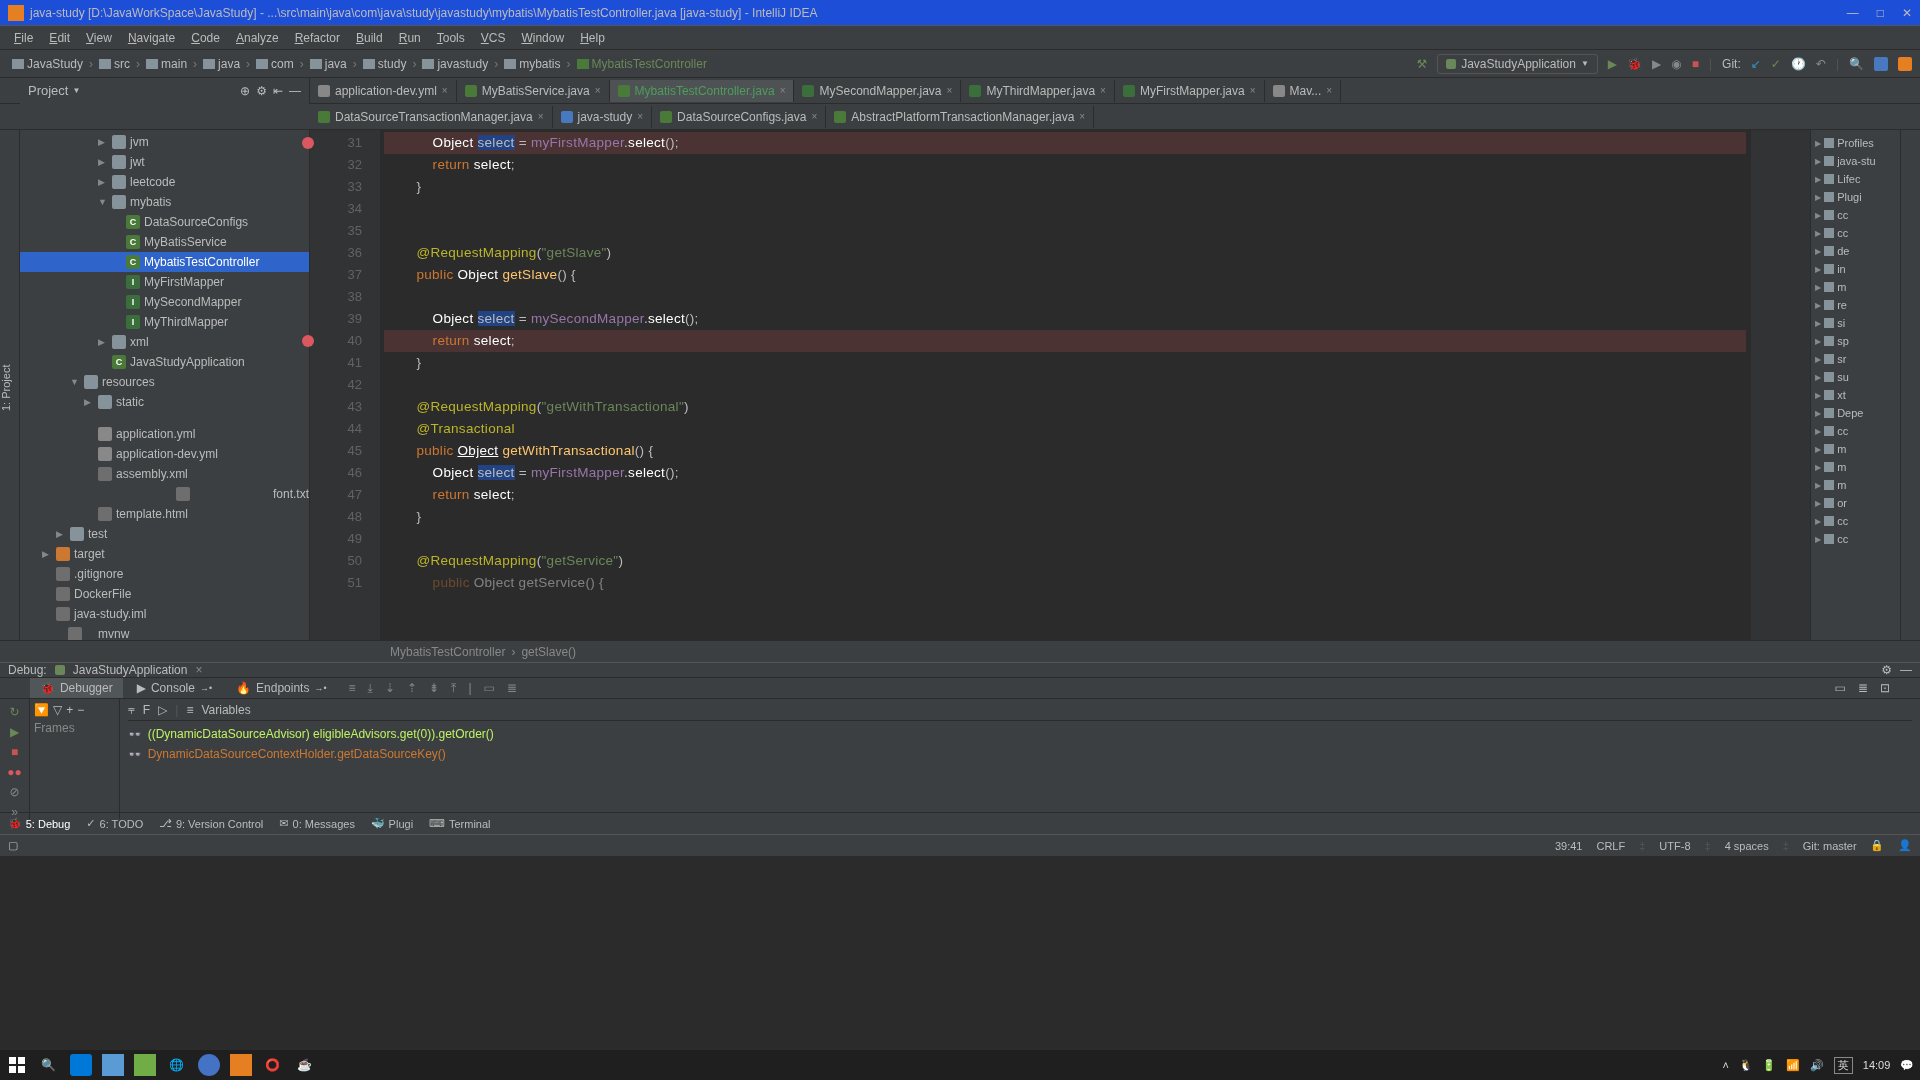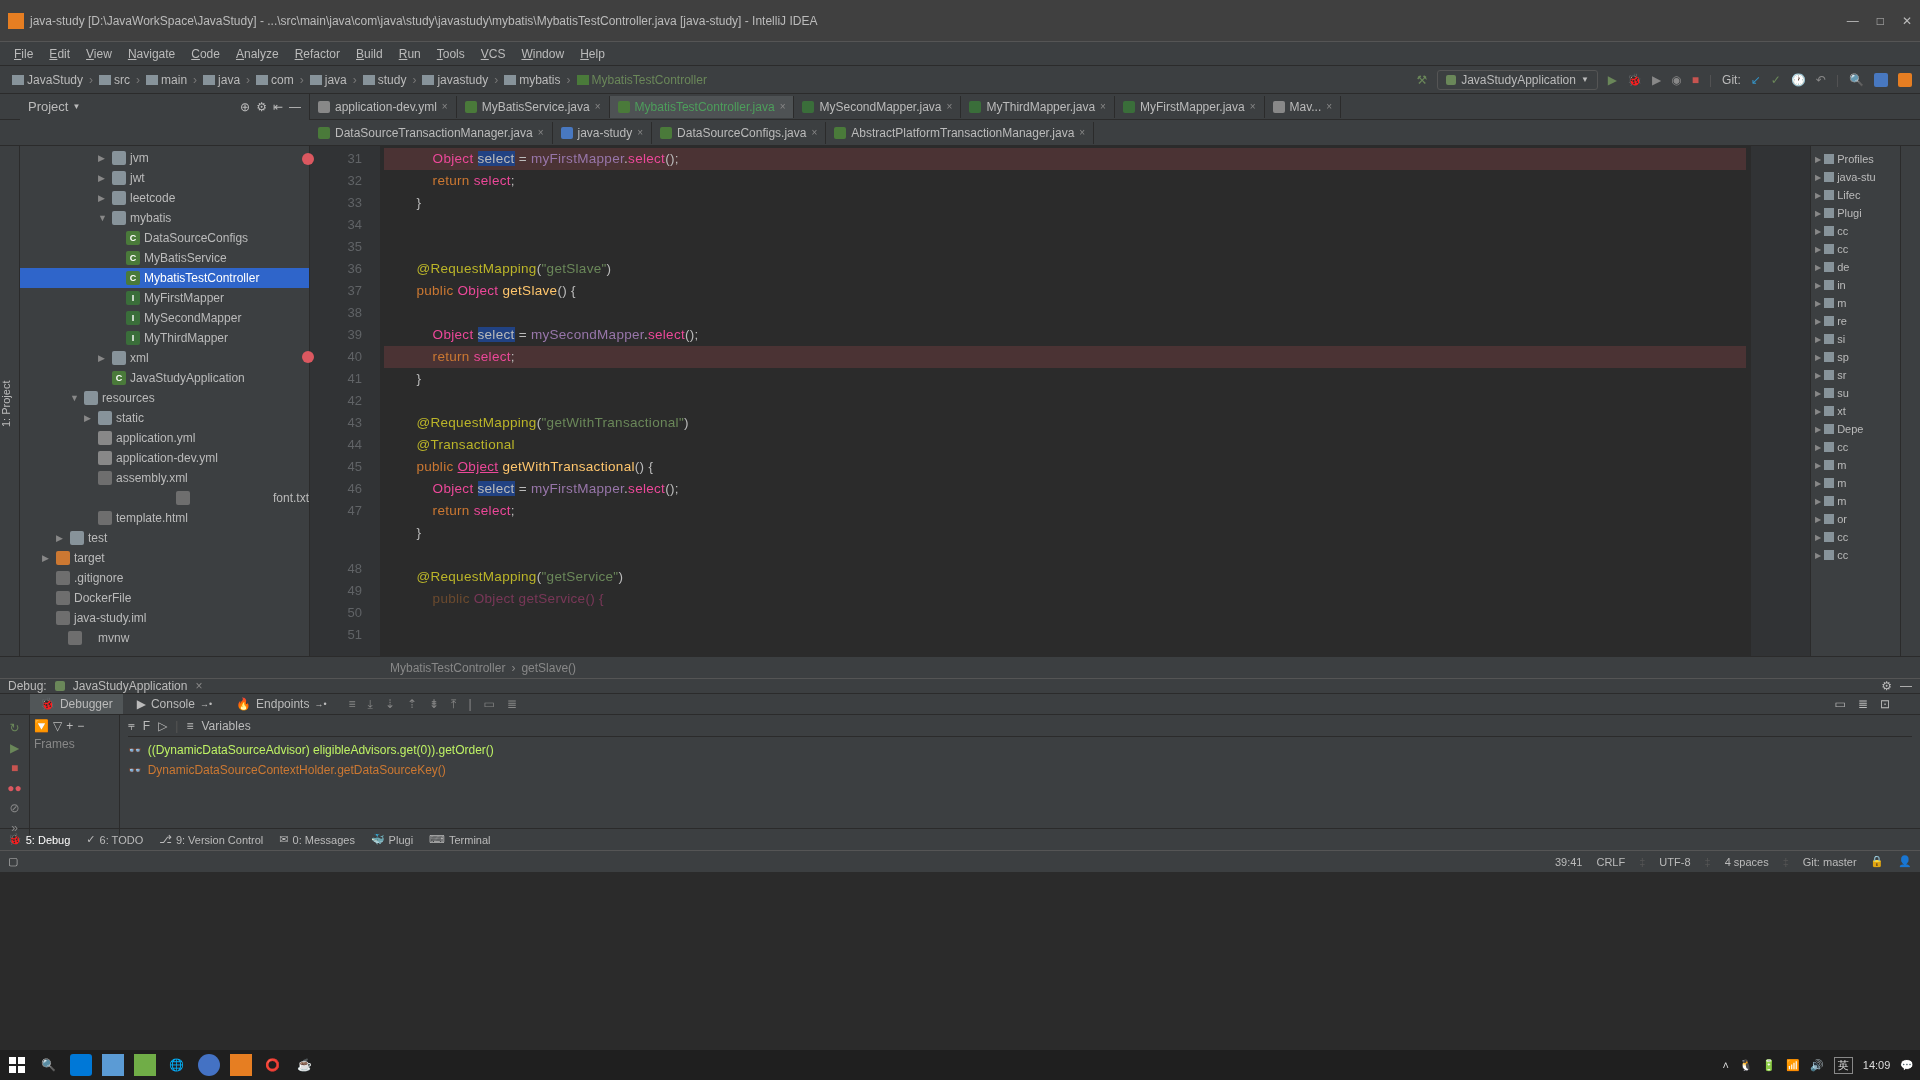--- a/index.html
+++ b/index.html
@@ -1,17 +1,17 @@
 <!DOCTYPE html>
 <html><head>
 <meta charset="utf-8">
 <style>
 * { margin: 0; padding: 0; box-sizing: border-box; font-family: "Segoe UI", Arial, sans-serif; }
 body { background: #2b2b2b; color: #bbb; font-size: 12px; overflow: hidden; width: 1920px; height: 1080px; }
-.titlebar { background: #404040; height: 42px; display: flex; align-items: center; padding: 0 8px; color: #bbb; border-bottom: 1px solid #555; }
+.titlebar { background: #1d4ed8; height: 26px; display: flex; align-items: center; padding: 0 8px; color: #bbb; border-bottom: 1px solid #555; }
 .titlebar .icon { width: 16px; height: 16px; background: #e67e22; margin-right: 6px; }
 .titlebar .title { flex: 1; font-size: 12px; }
 .titlebar .win-btns { display: flex; gap: 18px; }
 .menubar { background: #3c3f41; height: 24px; display: flex; align-items: center; padding: 0 8px; gap: 4px; font-size: 12px; border-bottom: 1px solid #2b2b2b; }
 .menubar span { padding: 2px 6px; cursor: pointer; }
 .navbar { background: #3c3f41; height: 28px; display: flex; align-items: center; padding: 0 8px; gap: 14px; font-size: 12px; border-bottom: 1px solid #2b2b2b; }
 .navbar .crumb { display: flex; align-items: center; padding: 2px 4px; gap: 3px; }
 .navbar .crumb .dir-icon { width: 12px; height: 10px; background: #87939a; }
 .navbar .sep::after { content: "›"; margin: 0 2px; color: #777; }
 .navbar .right { margin-left: auto; display: flex; align-items: center; gap: 10px; }
@@ -34,21 +34,21 @@
 .ficon.yml { background: #888; }
 .ficon.file { background: #6e6e6e; }
 .ficon.target { background: #cc7832; }
 .editor { flex: 1; background: #2b2b2b; position: relative; display: flex; }
 .gutter { width: 70px; background: #313335; color: #606366; text-align: right; padding-right: 18px; font-family: "Consolas", monospace; font-size: 13px; line-height: 22px; padding-top: 2px; position: relative; }
 .gutter .bp { position: absolute; right: 48px; width: 12px; height: 12px; background: #db5860; border-radius: 50%; }
 .code { flex: 1; font-family: "Consolas", monospace; font-size: 13.5px; line-height: 22px; padding: 2px 4px; white-space: pre; letter-spacing: 0.3px; position: relative; }
 .kw { color: #cc7832; }
 .str { color: #6a8759; }
 .ann { color: #bbb529; }
-.ident { color: #ec4899; }
+.ident { color: #ffffff; }
 .method { color: #ffc66d; }
 .field { color: #9876aa; }
 .hl { background: #214283; }
 .code .line.bphl { background: rgba(219,88,96,0.18); }
 .minimap { width: 60px; background: #313335; border-left: 1px solid #2b2b2b; }
 .right-panel { width: 90px; background: #3c3f41; border-left: 1px solid #2b2b2b; font-size: 11px; padding: 4px; }
 .right-gutter { width: 20px; background: #3c3f41; border-left: 1px solid #2b2b2b; writing-mode: vertical-lr; font-size: 11px; }
 .crumb-bar { background: #3c3f41; height: 22px; padding-left: 390px; font-size: 12px; color: #888; display: flex; align-items: center; border-top: 1px solid #2b2b2b; }
 .debug-panel { background: #3c3f41; border-top: 1px solid #555; height: 150px; display: flex; flex-direction: column; }
 .debug-header { height: 24px; display: flex; align-items: center; padding: 0 8px; border-bottom: 1px solid #2b2b2b; gap: 8px; }
@@ -318,21 +318,21 @@
         <div class="tree-item" style="padding-left: 50px;">
           <span class="arrow">▼</span>
           <span class="ficon folder"></span>
           <span>resources</span>
         </div>
         <div class="tree-item" style="padding-left: 64px;">
           <span class="arrow">▶</span>
           <span class="ficon folder"></span>
           <span>static</span>
         </div>
-        <div class="tree-item" style="padding-left: 64px;">
+        <div class="tree-item" style="padding-left: 64px; margin-top: 12px;">
           <span class="arrow"></span>
           <span class="ficon yml"></span>
           <span>application.yml</span>
         </div>
         <div class="tree-item" style="padding-left: 64px;">
           <span class="arrow"></span>
           <span class="ficon yml"></span>
           <span>application-dev.yml</span>
         </div>
         <div class="tree-item" style="padding-left: 64px;">
@@ -394,21 +394,21 @@
         <div style="position: relative;">38</div>
         <div style="position: relative;">39</div>
         <div style="position: relative;">40<div class="bp" style="top: 5px;"></div></div>
         <div style="position: relative;">41</div>
         <div style="position: relative;">42</div>
         <div style="position: relative;">43</div>
         <div style="position: relative;">44</div>
         <div style="position: relative;">45</div>
         <div style="position: relative;">46</div>
         <div style="position: relative;">47</div>
-        <div style="position: relative; margin-top: 36px;">48</div>
+        <div style="position: relative;">48</div>
         <div style="position: relative;">49</div>
         <div style="position: relative;">50</div>
         <div style="position: relative;">51</div>
       </div>
     <div class="code" id="code"><span class="line bphl">            <span class="ident">Object</span> <span class="hl">select</span> = <span class="field">myFirstMapper</span>.<span class="ident">select</span>();</span><span class="line">            <span class="kw">return</span> <span class="ident">select</span>;</span><span class="line">        }</span><span class="line">&nbsp;</span><span class="line">&nbsp;</span><span class="line">        <span class="ann">@RequestMapping</span>(<span class="str">"getSlave"</span>)</span><span class="line">        <span class="kw">public</span> <span class="ident">Object</span> <span class="method">getSlave</span>() {</span><span class="line">&nbsp;</span><span class="line">            <span class="ident">Object</span> <span class="hl">select</span> = <span class="field">mySecondMapper</span>.<span class="ident">select</span>();</span><span class="line bphl">            <span class="kw">return</span> <span class="ident">select</span>;</span><span class="line">        }</span><span class="line">&nbsp;</span><span class="line">        <span class="ann">@RequestMapping</span>(<span class="str">"getWithTransactional"</span>)</span><span class="line">        <span class="ann">@Transactional</span></span><span class="line">        <span class="kw">public</span> <span class="ident" style="text-decoration:underline">Object</span> <span class="method">getWithTransactional</span>() {</span><span class="line">            <span class="ident">Object</span> <span class="hl">select</span> = <span class="field">myFirstMapper</span>.<span class="ident">select</span>();</span><span class="line">            <span class="kw">return</span> <span class="ident">select</span>;</span><span class="line">        }</span><span class="line">&nbsp;</span><span class="line">        <span class="ann">@RequestMapping</span>(<span class="str">"getService"</span>)</span><span class="line">            <span class="kw" style="opacity:0.4">public</span> <span class="ident" style="opacity:0.4">Object getService() {</span></span></div>
     <div class="minimap"></div>
   </div>
   <div class="right-panel" id="rightpanel">
       <div style="display: flex; align-items: center; gap: 3px; height: 18px; font-size: 11px; overflow: hidden;">
         <span style="font-size:8px;color:#888">▶</span>

